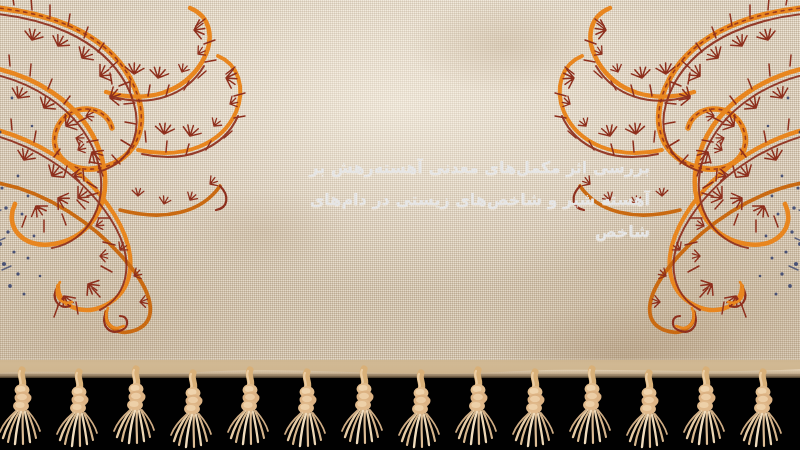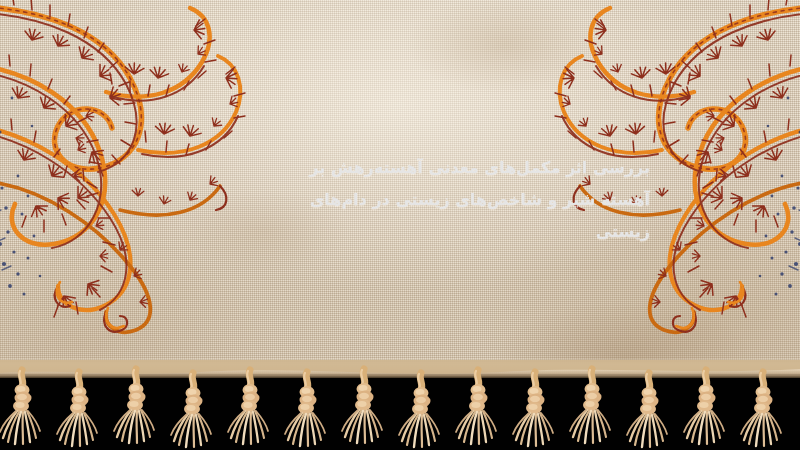--- a/index.html
+++ b/index.html
@@ -349,21 +349,21 @@
     <g fill="none" stroke="#2c3a6b" stroke-width="1.4" stroke-linecap="round" opacity=".7">
       <path d="M0 158 L9 154 M2 186 L11 182 M4 214 L13 210 M8 242 L17 238 M14 270 L23 266"></path>
     </g>
   </svg>
 
   <div class="selvedge"></div>
 
   <div class="title-block">
     <span class="tl">بررسی اثر مکمل‌های معدنی آهسته‌رهش بر</span>
     <span class="tl">آهسته شیر و شاخص‌های زیستی در دام‌های</span>
-    <span class="tl">زیستی</span>
+    <span class="tl">شاخص</span>
   </div>
 
   <svg class="fringe" viewBox="0 0 800 90">
     <defs>
       <g id="tassel">
 
         <path d="M0 0 C -3 6, 3 11, 0 17" stroke="#d9b078" stroke-width="7" fill="none" stroke-linecap="round"></path>
         <path d="M-2 1 C -5 6, 1 11, -2 16" stroke="#f0d5ae" stroke-width="2.2" fill="none" stroke-linecap="round" opacity=".8"></path>
 
         <ellipse cx="0" cy="20" rx="7.5" ry="6" fill="#e2bc8d"></ellipse>

